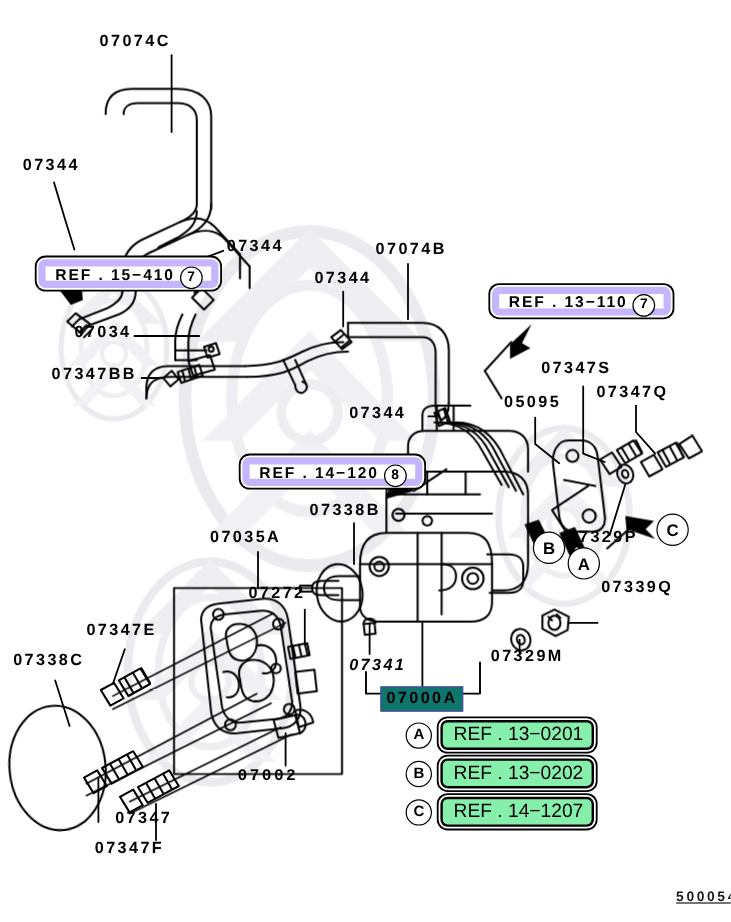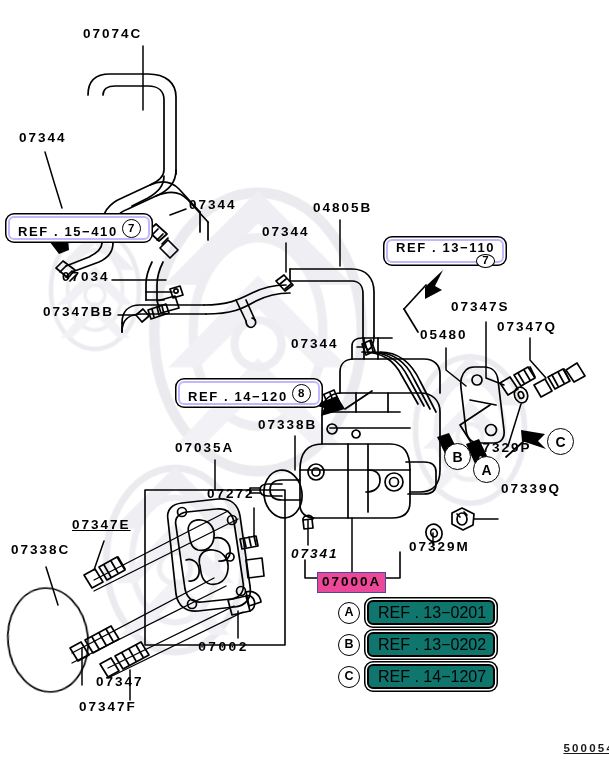--- a/index.html
+++ b/index.html
@@ -32,38 +32,39 @@
     font-family: "Liberation Sans", sans-serif;
     font-size: 13.5px;
     font-weight: bold;
     letter-spacing: 2.0px;
     color: #000000;
     white-space: nowrap;
     line-height: 1;
   }
   
   .plabel.highlight {
-    background: #ec4899;
+    background: #0f766e;
     color: #000000;
     padding: 2px 4px 3px 4px;
     border: 1px solid #4a4a9a;
     letter-spacing: 2.0px;
   }
   
   .refbox {
     position: absolute;
     display: flex;
-    align-items: flex-end;
+    align-items: flex-start;
     box-sizing: border-box;
     height: 24px;
     padding: 0 7px 0 8px;
-    border: 2px solid #c4b5fd;
+    border: 6px solid #c4b5fd;
     border-radius: 6px;
     background: #fff;
     box-shadow: 0 0 0 1.5px #fff, 0 0 0 3px #000;
+    margin-left: 24px;
   }
   .refbox .reftext {
     font-family: "Liberation Sans", sans-serif;
     font-size: 13px;
     font-weight: bold;
     letter-spacing: 1.6px;
     color: #000;
     white-space: nowrap;
     line-height: 1;
   }
@@ -115,21 +116,21 @@
   }
   .legend-box {
     position: relative;
     display: flex;
     align-items: center;
     box-sizing: border-box;
     height: 25px;
     padding: 0 7px 0 9px;
     border: 2px solid #000;
     border-radius: 6px;
-    background: #0f766e;
+    background: #86efac;
     box-shadow: 0 0 0 1.5px #fff, 0 0 0 3px #000;
   }
   
   .locmark {
     position: absolute;
     width: 25px;
     height: 25px;
     border: 1.8px solid #000;
     border-radius: 50%;
     background: #fff;
@@ -517,47 +518,47 @@
         <path d="M 305 560 L 305 578 M 305 578 L 400 578 M 400 578 L 400 552"></path>
       </g>
     </g>
   </svg>
 
   <div class="plabel" style="left:83px;  top:27px;">07074C</div>
   <div class="plabel" style="left:19px;  top:131px;">07344</div>
   <div class="plabel" style="left:189px; top:198px;">07344</div>
   <div class="plabel" style="left:262px; top:225px;">07344</div>
   <div class="plabel" style="left:291px; top:337px;">07344</div>
-  <div class="plabel" style="left:313px; top:201px;">04805B</div>
+  <div class="plabel" style="left:313px; top:201px;">07074B</div>
   <div class="plabel" style="left:62px;  top:270px;">07034</div>
   <div class="plabel" style="left:43px;  top:305px;">07347BB</div>
   <div class="plabel" style="left:451px; top:300px;">07347S</div>
   <div class="plabel" style="left:497px; top:320px;">07347Q</div>
-  <div class="plabel" style="left:420px; top:328px;">05480</div>
+  <div class="plabel" style="left:420px; top:328px;">05095</div>
   <div class="plabel" style="left:473px; top:441px;">07329P</div>
   <div class="plabel" style="left:501px; top:482px;">07339Q</div>
   <div class="plabel" style="left:409px; top:540px;">07329M</div>
   <div class="plabel" style="left:291px; top:547px;font-style:italic;">07341</div>
   <div class="plabel" style="left:258px; top:418px;">07338B</div>
   <div class="plabel" style="left:175px; top:441px;">07035A</div>
   <div class="plabel" style="left:207px; top:487px;">07272</div>
   <div class="plabel" style="left:198px; top:641px;font-family:Liberation Mono, monospace;">07002</div>
-  <div class="plabel" style="left:72px;  top:518px;text-decoration:underline;">07347E</div>
+  <div class="plabel" style="left:72px;  top:518px;">07347E</div>
   <div class="plabel" style="left:11px;  top:543px;">07338C</div>
   <div class="plabel" style="left:96px;  top:675px;">07347</div>
   <div class="plabel" style="left:48px;  top:700px;margin-left:31px;">07347F</div>
 
   <div class="plabel highlight" style="left:317px; top:572px;">07000A</div>
 
   <div class="refbox" style="left:8px; top:216px;">
     <span class="reftext">REF . 15−410</span>
     <span class="refnum">7</span>
   </div>
 
-  <div class="refbox" style="left:386px; top:239px;flex-direction:column;">
+  <div class="refbox" style="left:386px; top:239px;">
     <span class="reftext">REF . 13−110</span>
     <span class="refnum">7</span>
   </div>
 
   <div class="refbox" style="left:178px; top:381px;">
     <span class="reftext">REF . 14−120</span>
     <span class="refnum">8</span>
   </div>
 
   <div class="locmark" style="left:444px; top:443px;">B</div>

